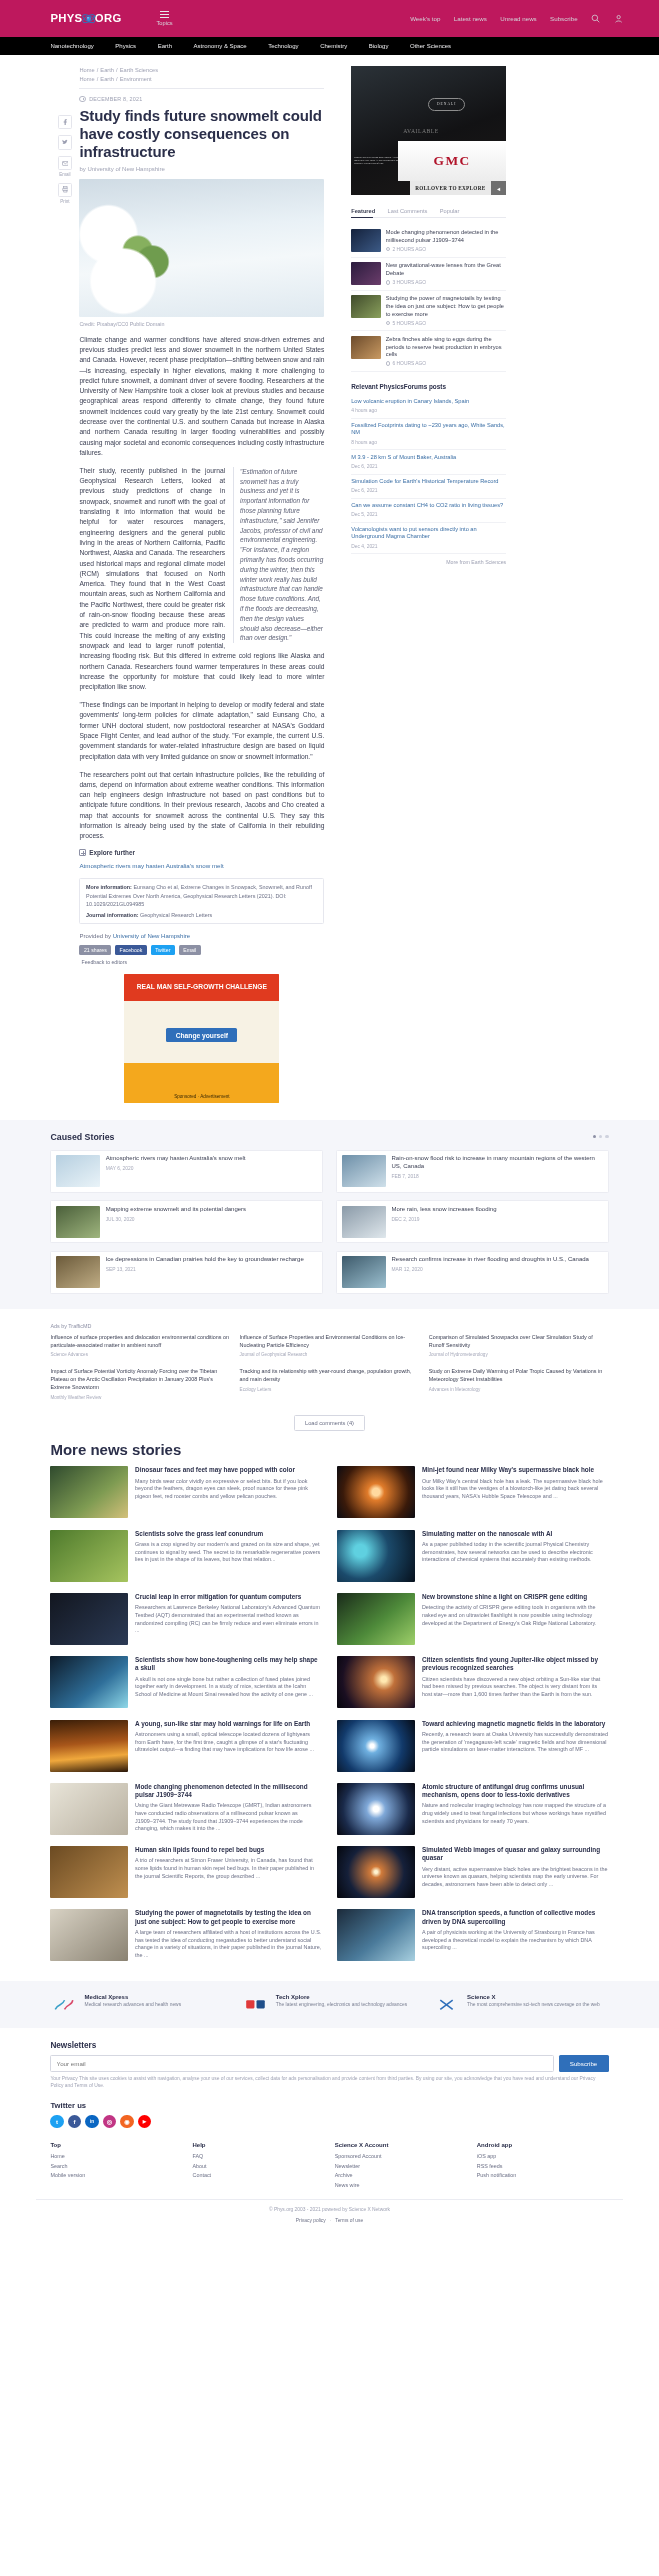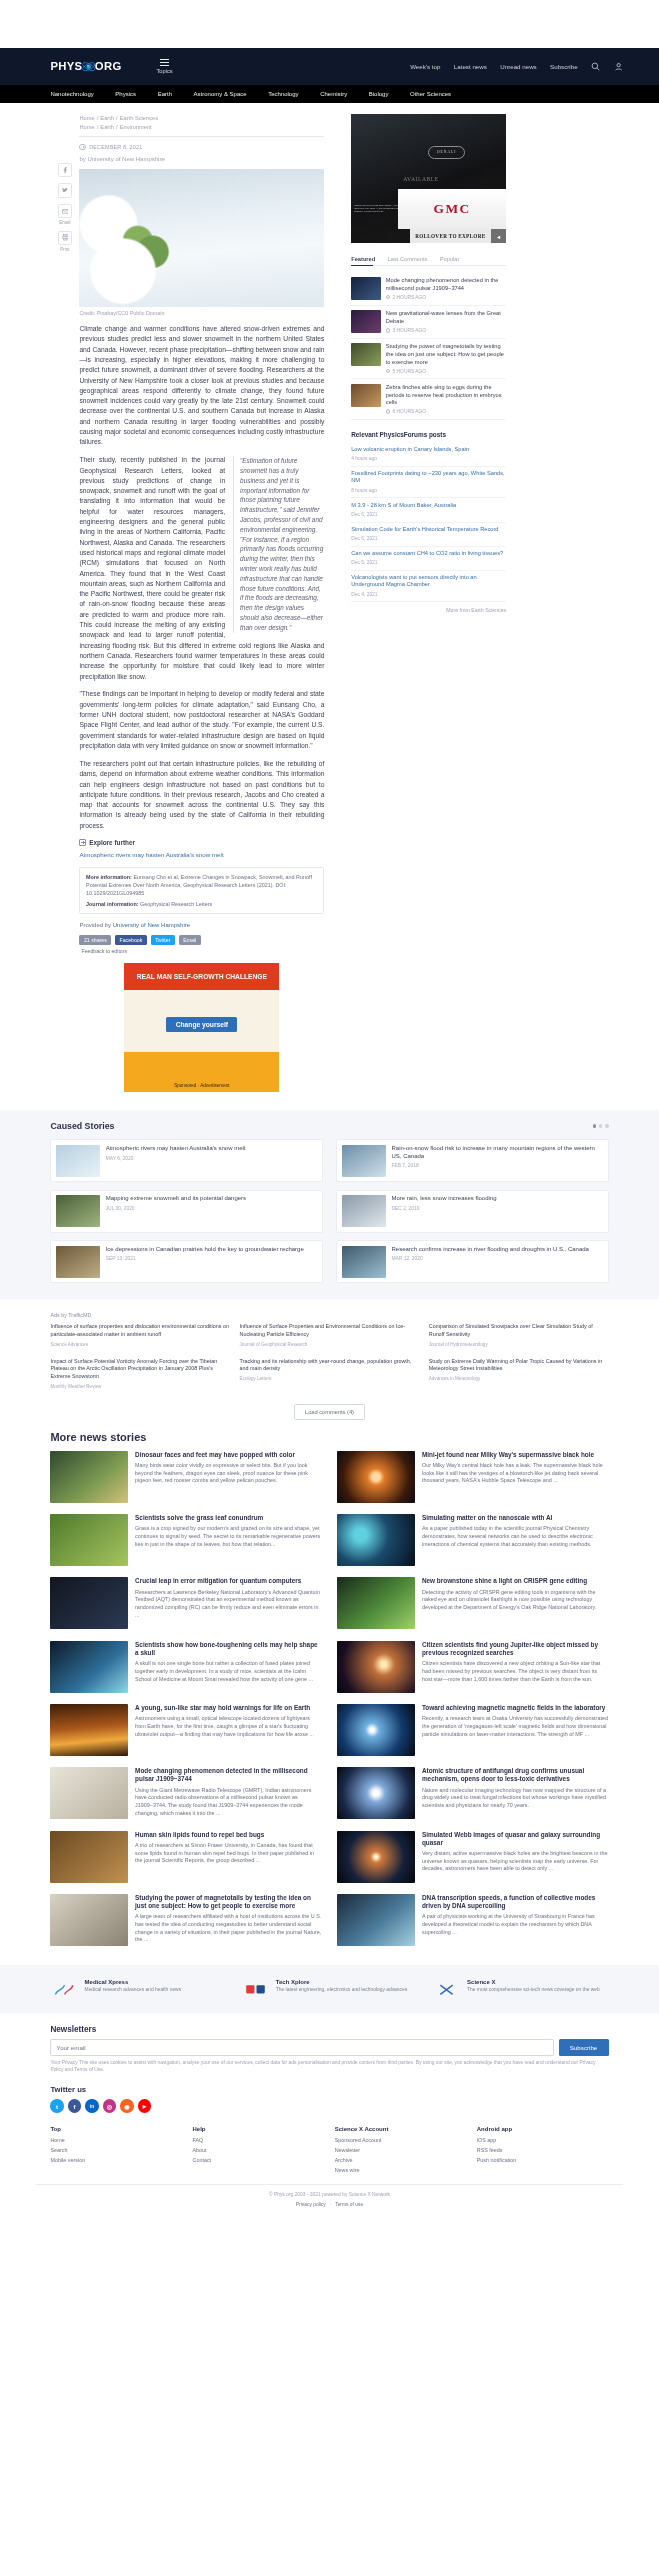--- a/index.html
+++ b/index.html
@@ -7,21 +7,21 @@
   body {
     font-family: "Liberation Sans", sans-serif;
     background: #ffffff;
     color: #2b2f42;
     font-size: 6.7px;
     -webkit-font-smoothing: antialiased;
   }
   a { color: inherit; text-decoration: none; }
 
   
-  .topbar { background: #0f172a; height: 37px; position: relative; margin-top: 48px; }
+  .topbar { background: #be185d; height: 37px; position: relative; }
   .topbar-inner { width: 587px; margin: 0 auto; height: 37px; display: flex; align-items: center; }
   .logo { display: flex; align-items: center; margin-left: 14.4px; }
   .logo-text { font-size: 11.3px; font-weight: bold; color: #ffffff; letter-spacing: 0.3px; position: relative; }
   .atom { display: inline-block; width: 15.5px; height: 13.4px; position: relative; vertical-align: middle; margin: 0 -1.5px; }
   .atom svg { position: absolute; top: 0; left: 0; }
   .topics-btn { margin-left: 35px; display: flex; flex-direction: column; align-items: center; cursor: pointer; }
   .hamb { width: 8.8px; height: 6.2px; display: flex; flex-direction: column; justify-content: space-between; }
   .hamb i { display: block; height: 1px; background: #e8e9ec; }
   .topics-label { font-size: 5.7px; color: #d7d9de; margin-top: 2.1px; }
   .topnav { margin-left: auto; display: flex; align-items: center; gap: 13.4px; }
@@ -150,21 +150,21 @@
   .taboola { width: 587px; margin: 13.4px auto 0; padding: 0 14.4px; }
   .tb-h { font-size: 5.4px; color: #8d90a5; margin-bottom: 5.2px; }
   .tb-grid { display: grid; grid-template-columns: repeat(3, 1fr); gap: 9.3px; }
   .tb-item { font-size: 5.4px; line-height: 7.7px; color: #3a3e52; }
   .tb-item .s { display: block; font-size: 4.6px; color: #a6a9ba; margin-top: 2.1px; }
   .loadmore { text-align: center; margin: 13.4px 0 4.1px; }
   .loadmore span { border: 0.5px solid #d5d7e1; border-radius: 1.5px; font-size: 5.7px; color: #6c7086; padding: 4.1px 10.3px; display: inline-block; cursor: pointer; }
 
   
   .mns-wrap { width: 587px; margin: 9.3px auto 0; padding: 0 14.4px; }
-  .mns-h { font-size: 11px; font-weight: bold; color: #2b2f4a; margin: 10.3px 0 8.2px; }
+  .mns-h { font-size: 15px; font-weight: bold; color: #2b2f4a; margin: 10.3px 0 8.2px; }
   .mns-grid { display: grid; grid-template-columns: repeat(2, 1fr); gap: 11.3px 15.5px; }
   .mns-card { display: flex; gap: 6.7px; }
   .mns-thumb { width: 78px; height: 52px; flex: 0 0 78px; border-radius: 1px; overflow: hidden; position: relative; }
   .mns-t { font-size: 6.4px; line-height: 8.2px; font-weight: bold; color: #2b2f4a; }
   .mns-x { font-size: 5.4px; line-height: 7.7px; color: #6c7086; margin-top: 3.1px; }
 
   
   .partners { background: #f5f6fa; margin-top: 19.6px; padding: 13.4px 0; }
   .partners-inner { width: 587px; margin: 0 auto; padding: 0 14.4px; display: grid; grid-template-columns: repeat(3,1fr); gap: 15.5px; }
   .pcard { display: flex; gap: 6.2px; align-items: flex-start; }
@@ -309,20 +309,21 @@
           <a href="#">Home</a><span class="sep">/</span><a href="#">Earth</a><span class="sep">/</span><a href="#">Environment</a>
         </div>
       </div>
       <div class="crumb-rule"></div>
 
       <div class="meta-row">
         <span class="clock"></span>
         <span class="date">DECEMBER 8, 2021</span>
       </div>
 
+      <h1 class="title">Study finds future snowmelt could have costly consequences on infrastructure</h1>
       <div class="byline">by University of New Hampshire</div>
 
       <div class="hero">
         <div class="img snowhero"></div>
       </div>
       <div class="credit">Credit: Pixabay/CC0 Public Domain</div>
 
       <div class="body">
         <p>Climate change and warmer conditions have altered snow-driven extremes and previous studies predict less and slower snowmelt in the northern United States and Canada. However, recent phase precipitation—shifting between snow and rain—is increasing, especially in higher elevations, making it more challenging to predict future snowmelt, a dominant driver of severe flooding. Researchers at the University of New Hampshire took a closer look at previous studies and because geographical areas respond differently to climate change, they found future snowmelt incidences could vary greatly by the late 21st century. Snowmelt could decrease over the continental U.S. and southern Canada but increase in Alaska and northern Canada resulting in larger flooding vulnerabilities and possibly causing major societal and economic consequences including costly infrastructure failures.</p>
         <div class="pullquote">"Estimation of future snowmelt has a truly business and yet it is important information for those planning future infrastructure," said Jennifer Jacobs, professor of civil and environmental engineering. "For instance, if a region primarily has floods occurring during the winter, then this winter work really has build infrastructure that can handle those future conditions. And, if the floods are decreasing, then the design values should also decrease—either than over design."</div>

